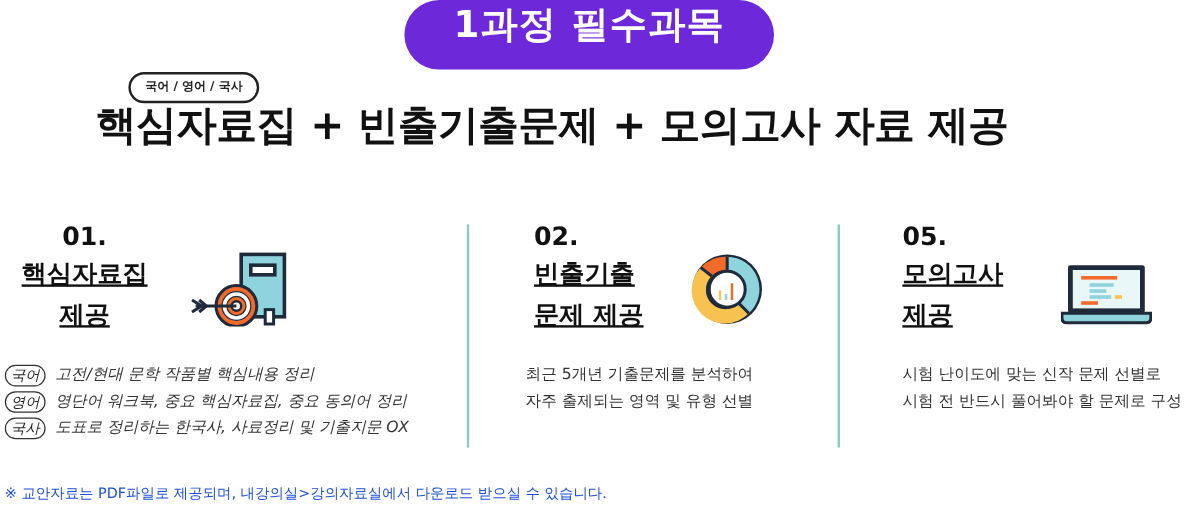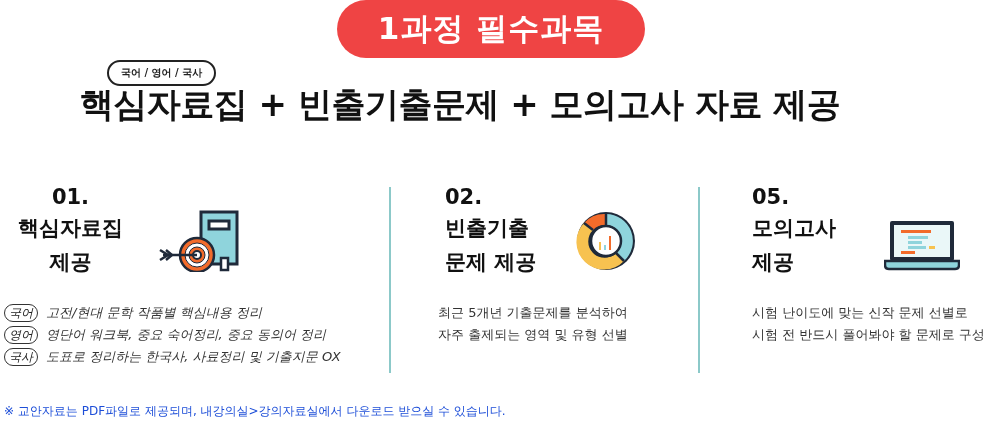--- a/index.html
+++ b/index.html
@@ -3,39 +3,39 @@
 <meta charset="utf-8">
 <style>
   html, body { margin: 0; padding: 0; background: #ffffff; }
   body {
     width: 991px; height: 421px; position: relative; overflow: hidden;
     font-family: "DejaVu Sans", "Liberation Sans", sans-serif;
     color: #222;
   }
   .pill {
     position: absolute; left: 337px; top: 0; width: 308px; height: 58px;
-    background: #ef4444; border-radius: 29px;
+    background: #6d28d9; border-radius: 29px;
     color: #fff; font-weight: bold; font-size: 31px;
-    display: flex; align-items: center; justify-content: center;
+    display: flex; justify-content: center;
     letter-spacing: 1px;
   }
   .subjects-tag {
     position: absolute; left: 107px; top: 60px; height: 22px; padding: 0 12px;
     border: 2px solid #222; border-radius: 13px;
     font-size: 10px; font-weight: bold; line-height: 22px; color: #222;
     white-space: nowrap;
   }
   .headline {
     position: absolute; left: 0; top: 82px; width: 920px; text-align: center;
     font-size: 34px; font-weight: bold; color: #111; letter-spacing: -0.5px;
     padding-left: 0px;
   }
   .col { position: absolute; top: 183px; }
   .col .num { font-size: 21px; font-weight: bold; color: #111; line-height: 28px; }
-  .col .title { font-size: 21px; font-weight: bold; color: #111; line-height: 34px; }
+  .col .title { font-size: 21px; font-weight: bold; color: #111; line-height: 34px; text-decoration: underline; }
   .divider { position: absolute; top: 187px; width: 2px; height: 186px; background: #8cc9c9; }
   .desc { position: absolute; font-size: 13px; color: #333; line-height: 22px; white-space: nowrap; }
   .desc .row { display: flex; align-items: center; height: 22px; }
   .badge {
     display: inline-block; border: 1px solid #333; border-radius: 10px;
     padding: 0 4px; height: 16px; line-height: 16px; font-size: 12px;
     margin-right: 8px; color: #222;
   }
   .footnote { position: absolute; left: 4px; top: 403px; font-size: 12px; color: #1d4ed8; white-space: nowrap; }
 </style>
@@ -66,21 +66,21 @@
   <line x1="6" y1="45" x2="40" y2="45" stroke="#1f2a3a" stroke-width="2.5"></line>
   <path d="M3 40 L11 45 L3 50 M9 40 L15 45 L9 50" fill="none" stroke="#1f2a3a" stroke-width="2.5"></path>
 </svg>
 <div class="desc" style="left:4px; top:302px;font-style:italic;">
   <div class="row">
     <span class="badge">국어</span>
     <span>고전/현대 문학 작품별 핵심내용 정리</span>
   </div>
   <div class="row">
     <span class="badge">영어</span>
-    <span>영단어 워크북, 중요 숙어정리, 중요 동의어 정리</span>
+    <span>영단어 워크북, 중요 핵심자료집, 중요 동의어 정리</span>
   </div>
   <div class="row">
     <span class="badge">국사</span>
     <span>도표로 정리하는 한국사, 사료정리 및 기출지문 OX</span>
   </div>
 </div>
 
 <div class="divider" style="left:389px;"></div>
 
 <div class="col" style="left:445px;">

